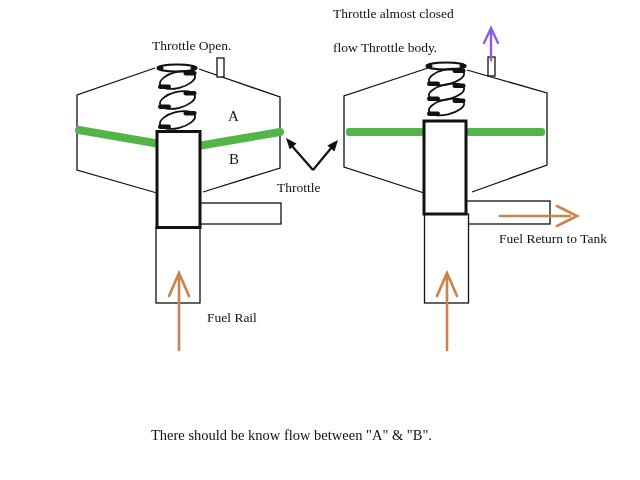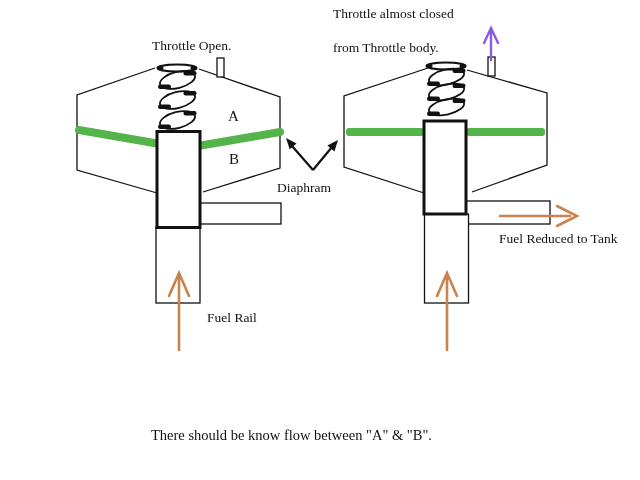--- a/index.html
+++ b/index.html
@@ -102,25 +102,25 @@
     <g>
       <path d="M 313 170 L 292 146 M 313 170 L 332 147" fill="none" stroke="#111111" stroke-width="2.2"></path>
       <polygon points="286,138 296.5,143.5 289.7,149.3" fill="#111111"></polygon>
       <polygon points="338,140 334.4,151.4 327.4,145.6" fill="#111111"></polygon>
     </g>
   </svg>
 
   <div class="label" style="left:113px; top:37px;margin-left:39px;">Throttle Open.</div>
 
   <div class="label" style="left:333px; top:5px;">Throttle almost closed</div>
-  <div class="label" style="left:333px; top:39px;">from Throttle body.</div>
+  <div class="label" style="left:333px; top:39px;">flow Throttle body.</div>
 
   <div class="label chamber-label" style="left:228px; top:108px;">A</div>
   <div class="label chamber-label" style="left:229px; top:151px;">B</div>
 
-  <div class="label" style="left:277px; top:179px;">Diaphram</div>
+  <div class="label" style="left:277px; top:179px;">Throttle</div>
 
-  <div class="label" style="left:499px; top:230px;">Fuel Reduced to Tank</div>
+  <div class="label" style="left:499px; top:230px;">Fuel Return to Tank</div>
 
   <div class="label" style="left:207px; top:309px;">Fuel Rail</div>
 
   <div class="label caption" style="left:151px; top:427px;">There should be know flow between "A" &amp; "B".</div>
 </div>
 
 </body></html>

